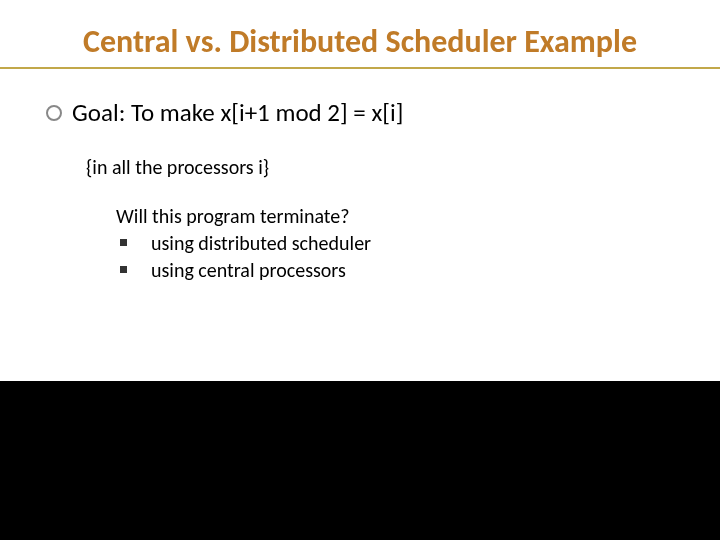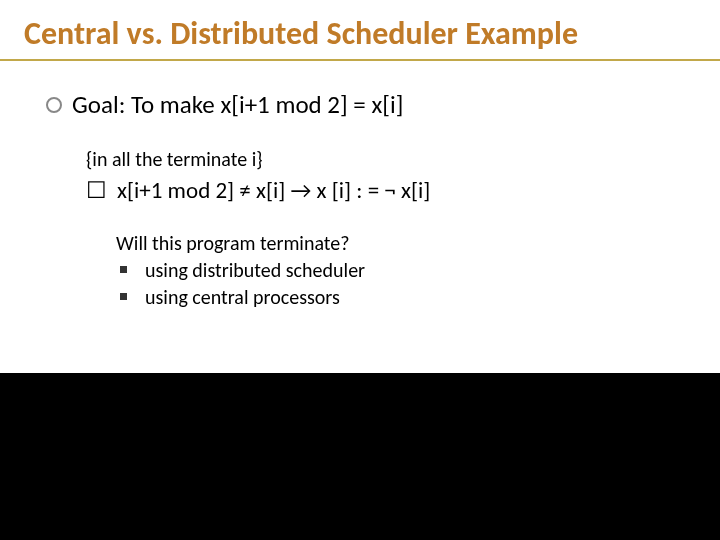--- a/index.html
+++ b/index.html
@@ -13,22 +13,23 @@
     overflow: hidden;
   }
   .slide {
     width: 720px;
     height: 540px;
     background: #000;
     position: relative;
   }
   .title-wrap {
     background: #fff;
-    padding: 16px 24px 6px 24px;
+    padding: 24px 24px 6px 24px;
     border-bottom: 2px solid #c2a84a;
+    text-align: center;
   }
   .title {
     color: #c07b28;
     font-weight: 700;
     font-size: 32px;
     line-height: 1.15;
   }
   .body {
     background: #fff;
     margin: 0;
@@ -64,21 +65,21 @@
   .rule-line { font-size: 23px; line-height: 1.5; }
   .gap { height: 22px; }
   .term-block {
     margin-left: 92px;
     font-size: 20px;
     line-height: 1.35;
   }
   .sq-row {
     display: flex;
     align-items: flex-start;
-    gap: 18px;
+    gap: 24px;
     margin-left: 0;
   }
   .sq-bullet {
     width: 7px;
     height: 7px;
     background: #333;
     flex: none;
     margin-top: 9px;
     margin-left: 4px;
   }
@@ -92,22 +93,21 @@
   </div>
 
   <div class="body">
 
     <div class="goal-row">
       <span class="hollow-bullet"></span>
       <span class="goal-text">Goal: To make x[i+1 mod 2] = x[i]</span>
     </div>
 
     <div class="code-block">
-      <div class="code-line">{in all the terminate i}</div>
-      <div class="code-line rule-line">☐&nbsp;&nbsp;x[i+1 mod 2] ≠ x[i] → x [i] : = ¬ x[i]</div>
+      <div class="code-line">{in all the processors i}</div>
     </div>
 
     <div class="gap"></div>
 
     <div class="term-block">
       <div>Will this program terminate?</div>
       <div class="sq-row">
         <span class="sq-bullet"></span>
         <span>using distributed scheduler</span>
       </div>

